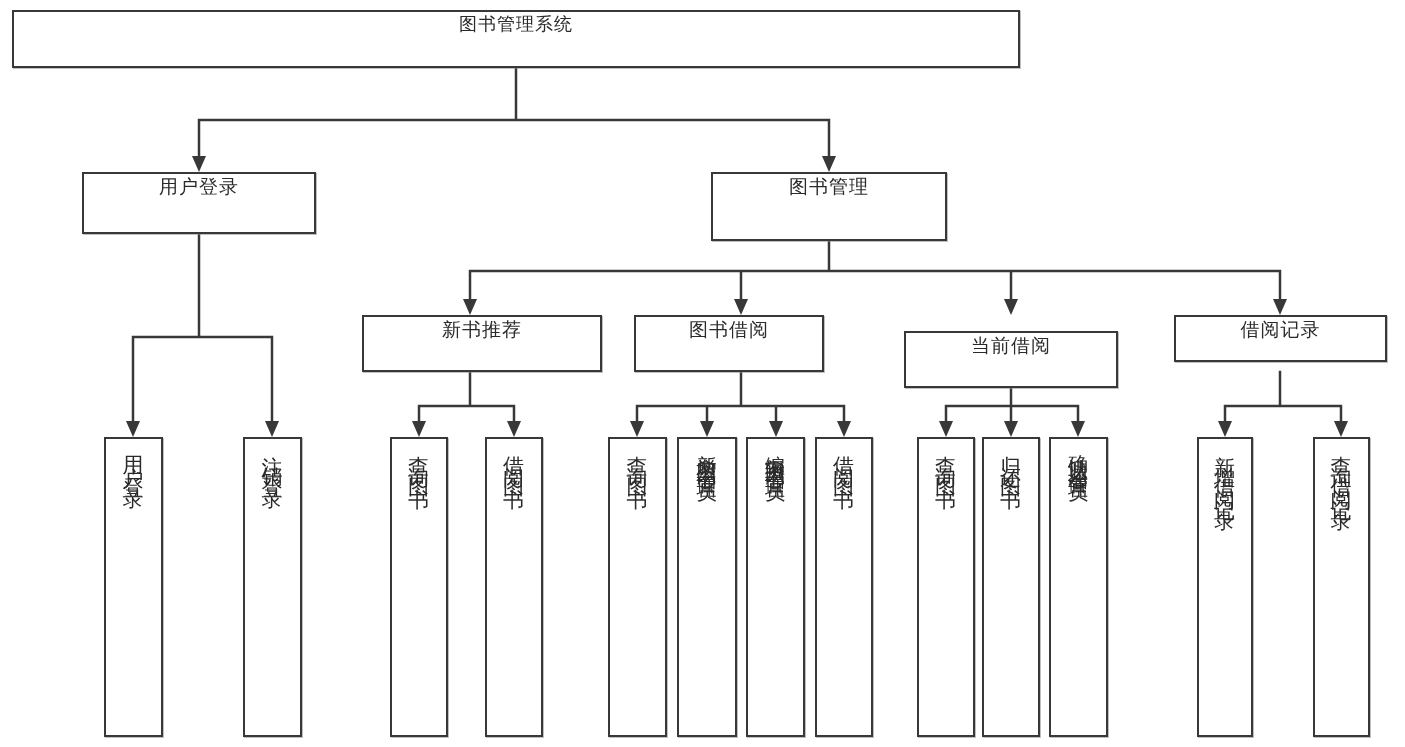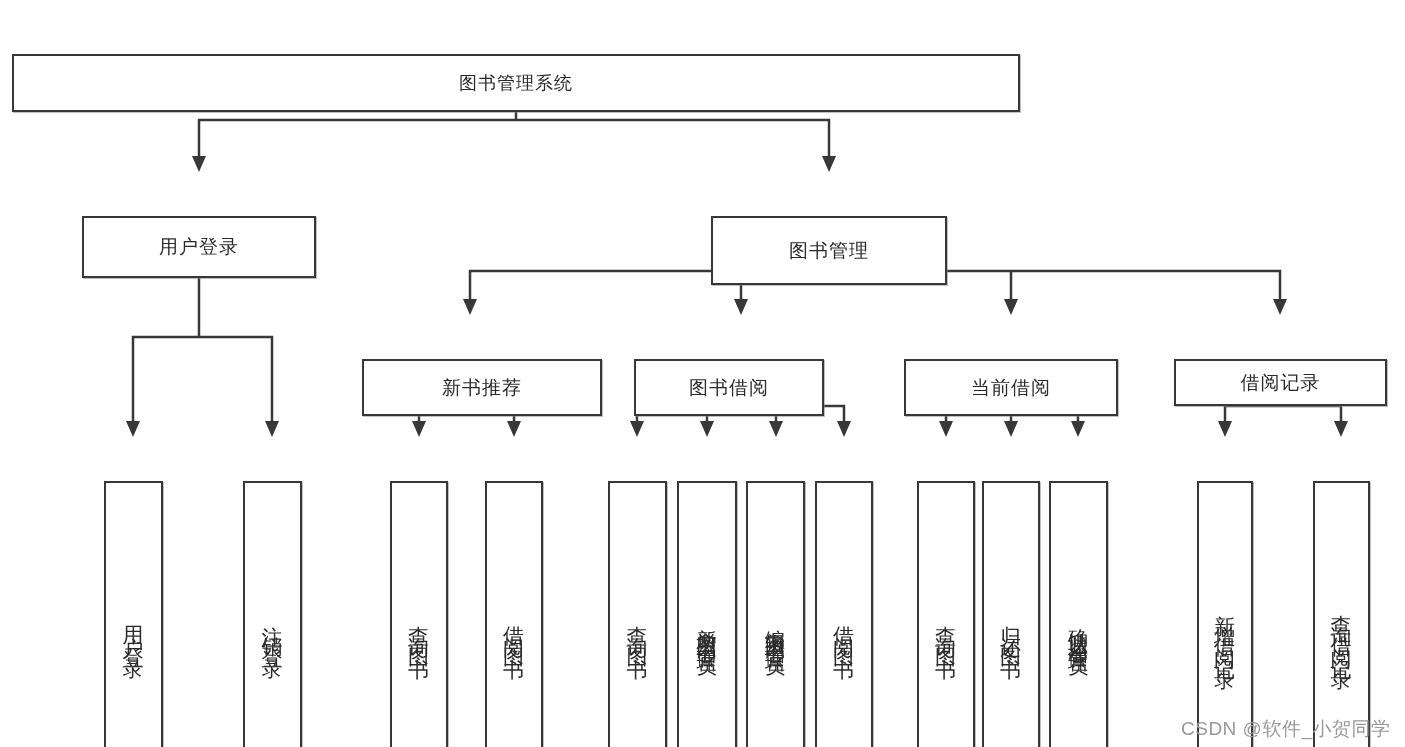--- a/index.html
+++ b/index.html
@@ -27,24 +27,22 @@
     stroke-linecap:square;
   }
   .head{fill:var(--line);stroke:none;}
   .box{
     position:absolute;
     box-sizing:border-box;
     background:var(--background);
     border:2px solid var(--line);
     box-shadow:1px 1px 0 rgba(140,140,140,0.55);
     display:flex;
-    align-items:center;
     justify-content:center;
     color:var(--text);
-    margin-top:44px;
   }
   .h-box{font-size:19px;letter-spacing:1px;}
   .root-box{font-size:18px;}
   .v-box{
     font-size:21px;
   }
   .v-box span{
     writing-mode:vertical-rl;
     text-orientation:mixed;
     letter-spacing:11px;
@@ -106,21 +104,21 @@
   <div class="box h-box" style="left:711px;top:172px;width:236px;height:69px">
     <span>图书管理</span>
   </div>
 
   <div class="box h-box" style="left:362px;top:315px;width:240px;height:57px">
     <span>新书推荐</span>
   </div>
   <div class="box h-box" style="left:634px;top:315px;width:190px;height:57px">
     <span>图书借阅</span>
   </div>
-  <div class="box h-box" style="left:904px;top:315px;width:214px;height:57px">
+  <div class="box h-box" style="left:904px;top:331px;width:214px;height:57px">
     <span>当前借阅</span>
   </div>
   <div class="box h-box" style="left:1174px;top:315px;width:213px;height:47px">
     <span>借阅记录</span>
   </div>
 
   <div class="box v-box" style="left:104px;top:437px;width:59px;height:300px">
     <span>用户登录</span>
   </div>
   <div class="box v-box" style="left:243px;top:437px;width:59px;height:300px">
@@ -157,14 +155,13 @@
     <span>确认归还（管理员）</span>
   </div>
 
   <div class="box v-box" style="left:1197px;top:437px;width:56px;height:300px">
     <span>新增借阅记录</span>
   </div>
   <div class="box v-box" style="left:1313px;top:437px;width:57px;height:300px">
     <span>查询借阅记录</span>
   </div>
 
-  <div class="watermark">CSDN @软件_小贺同学</div>
 </div>
 
 </body></html>

